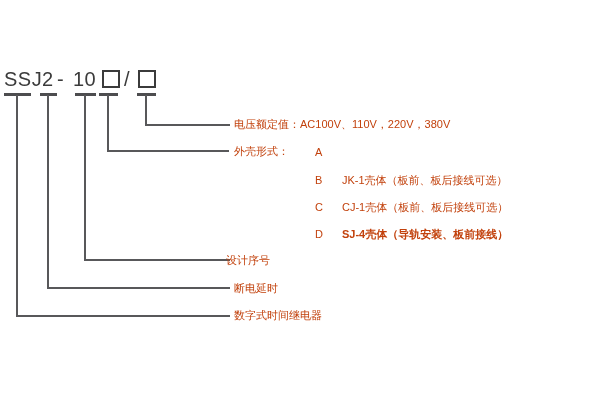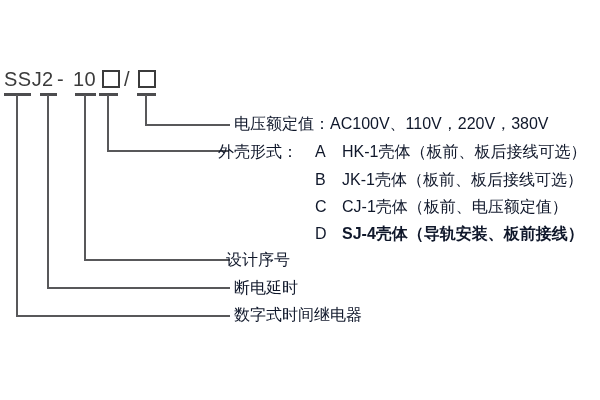--- a/index.html
+++ b/index.html
@@ -36,23 +36,23 @@
     width:2px;
     background:#58585a;
   }
   .hline{
     position:absolute;
     height:2px;
     background:#58585a;
   }
   .label{
     position:absolute;
-    font-size:16px;
+    font-size:11px;
     line-height:16px;
-    color:#0f172a;
+    color:#c2410c;
     white-space:nowrap;
   }
 </style>
 </head>
 <body>
 
 <div class="stage">
 
   <span class="model-seg" style="left:4px;top:69px;">SSJ</span>
   <span class="model-seg" style="left:42px;top:69px;">2</span>
@@ -75,29 +75,28 @@
   <div class="vline" style="left:145px;top:95px;height:31px;"></div>
 
   <div class="hline" style="left:145px;top:124px;width:85px;"></div>
   <div class="hline" style="left:107px;top:150px;width:122px;"></div>
   <div class="hline" style="left:84px;top:259px;width:146px;"></div>
   <div class="hline" style="left:47px;top:287px;width:183px;"></div>
   <div class="hline" style="left:16px;top:315px;width:214px;"></div>
 
   <span class="label" style="left:234px;top:116px;">电压额定值：AC100V、110V，220V，380V</span>
 
-  <span class="label" style="left:218px;top:144px;">外壳形式：</span>
+  <span class="label" style="left:234px;top:144px;font-family:Liberation Mono, monospace;">外壳形式：</span>
   <span class="label" style="left:315px;top:144px;">A</span>
-  <span class="label" style="left:342px;top:144px;">HK-1壳体（板前、板后接线可选）</span>
 
   <span class="label" style="left:315px;top:172px;">B</span>
   <span class="label" style="left:342px;top:172px;">JK-1壳体（板前、板后接线可选）</span>
 
   <span class="label" style="left:315px;top:199px;">C</span>
-  <span class="label" style="left:342px;top:199px;">CJ-1壳体（板前、电压额定值）</span>
+  <span class="label" style="left:342px;top:199px;">CJ-1壳体（板前、板后接线可选）</span>
 
   <span class="label" style="left:315px;top:226px;">D</span>
   <span class="label" style="left:342px;top:226px;font-weight:bold;">SJ-4壳体（导轨安装、板前接线）</span>
 
   <span class="label" style="left:226px;top:252px;">设计序号</span>
   <span class="label" style="left:234px;top:307px;">数字式时间继电器</span>
   <span class="label" style="left:234px;top:280px;">断电延时</span>
 
 </div>
 

